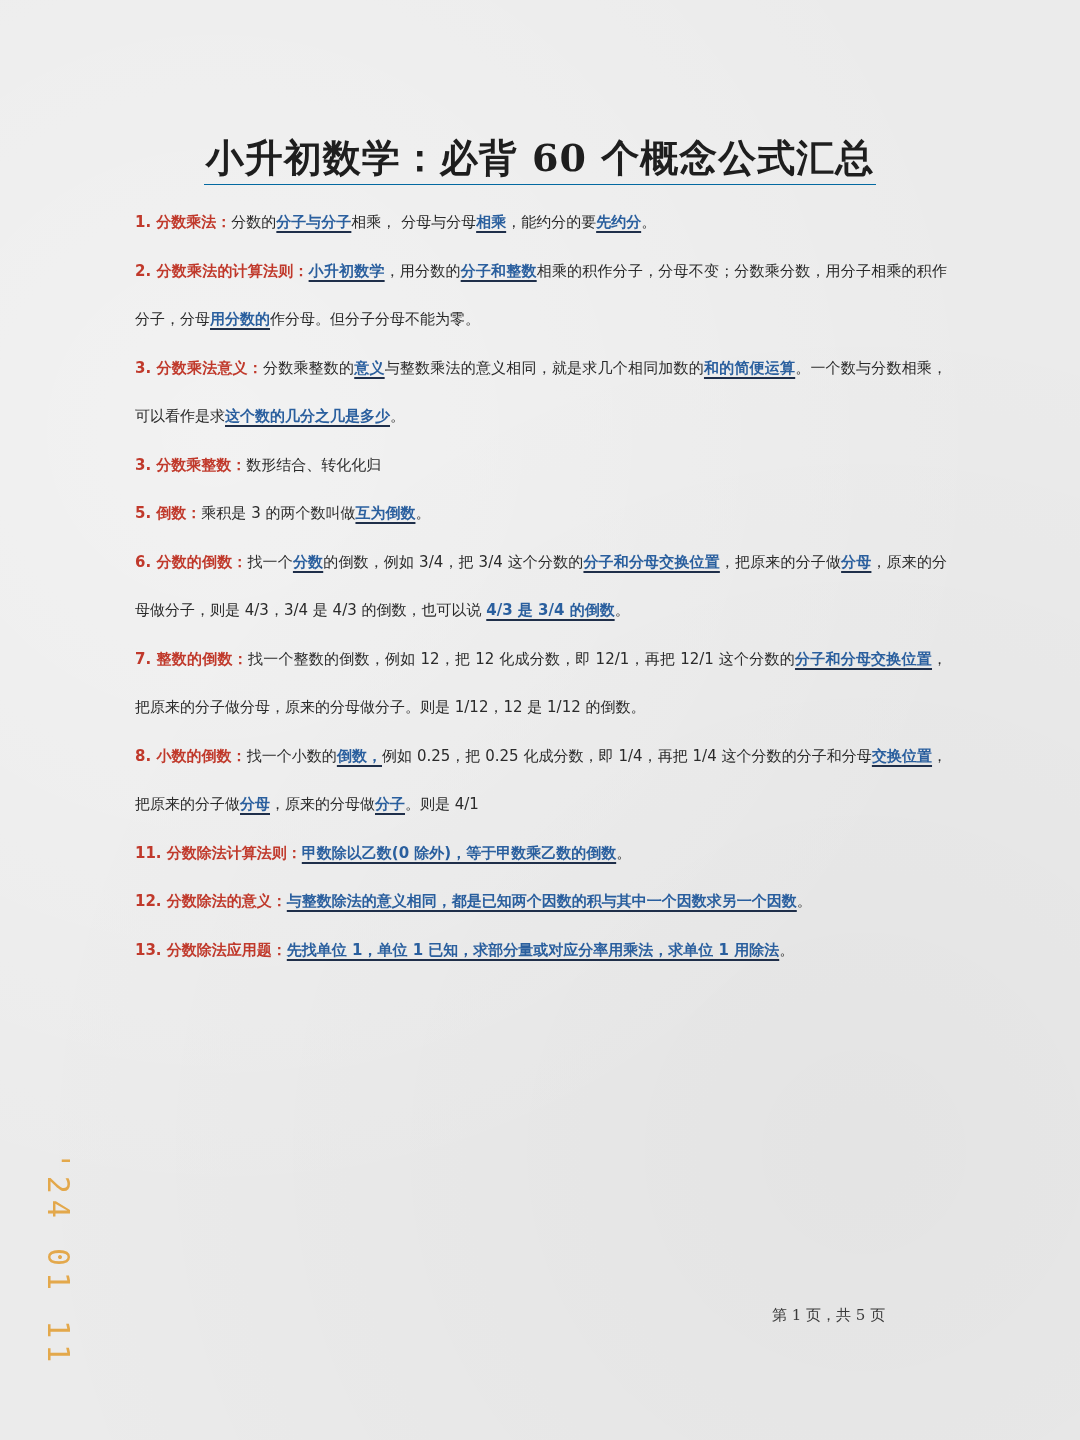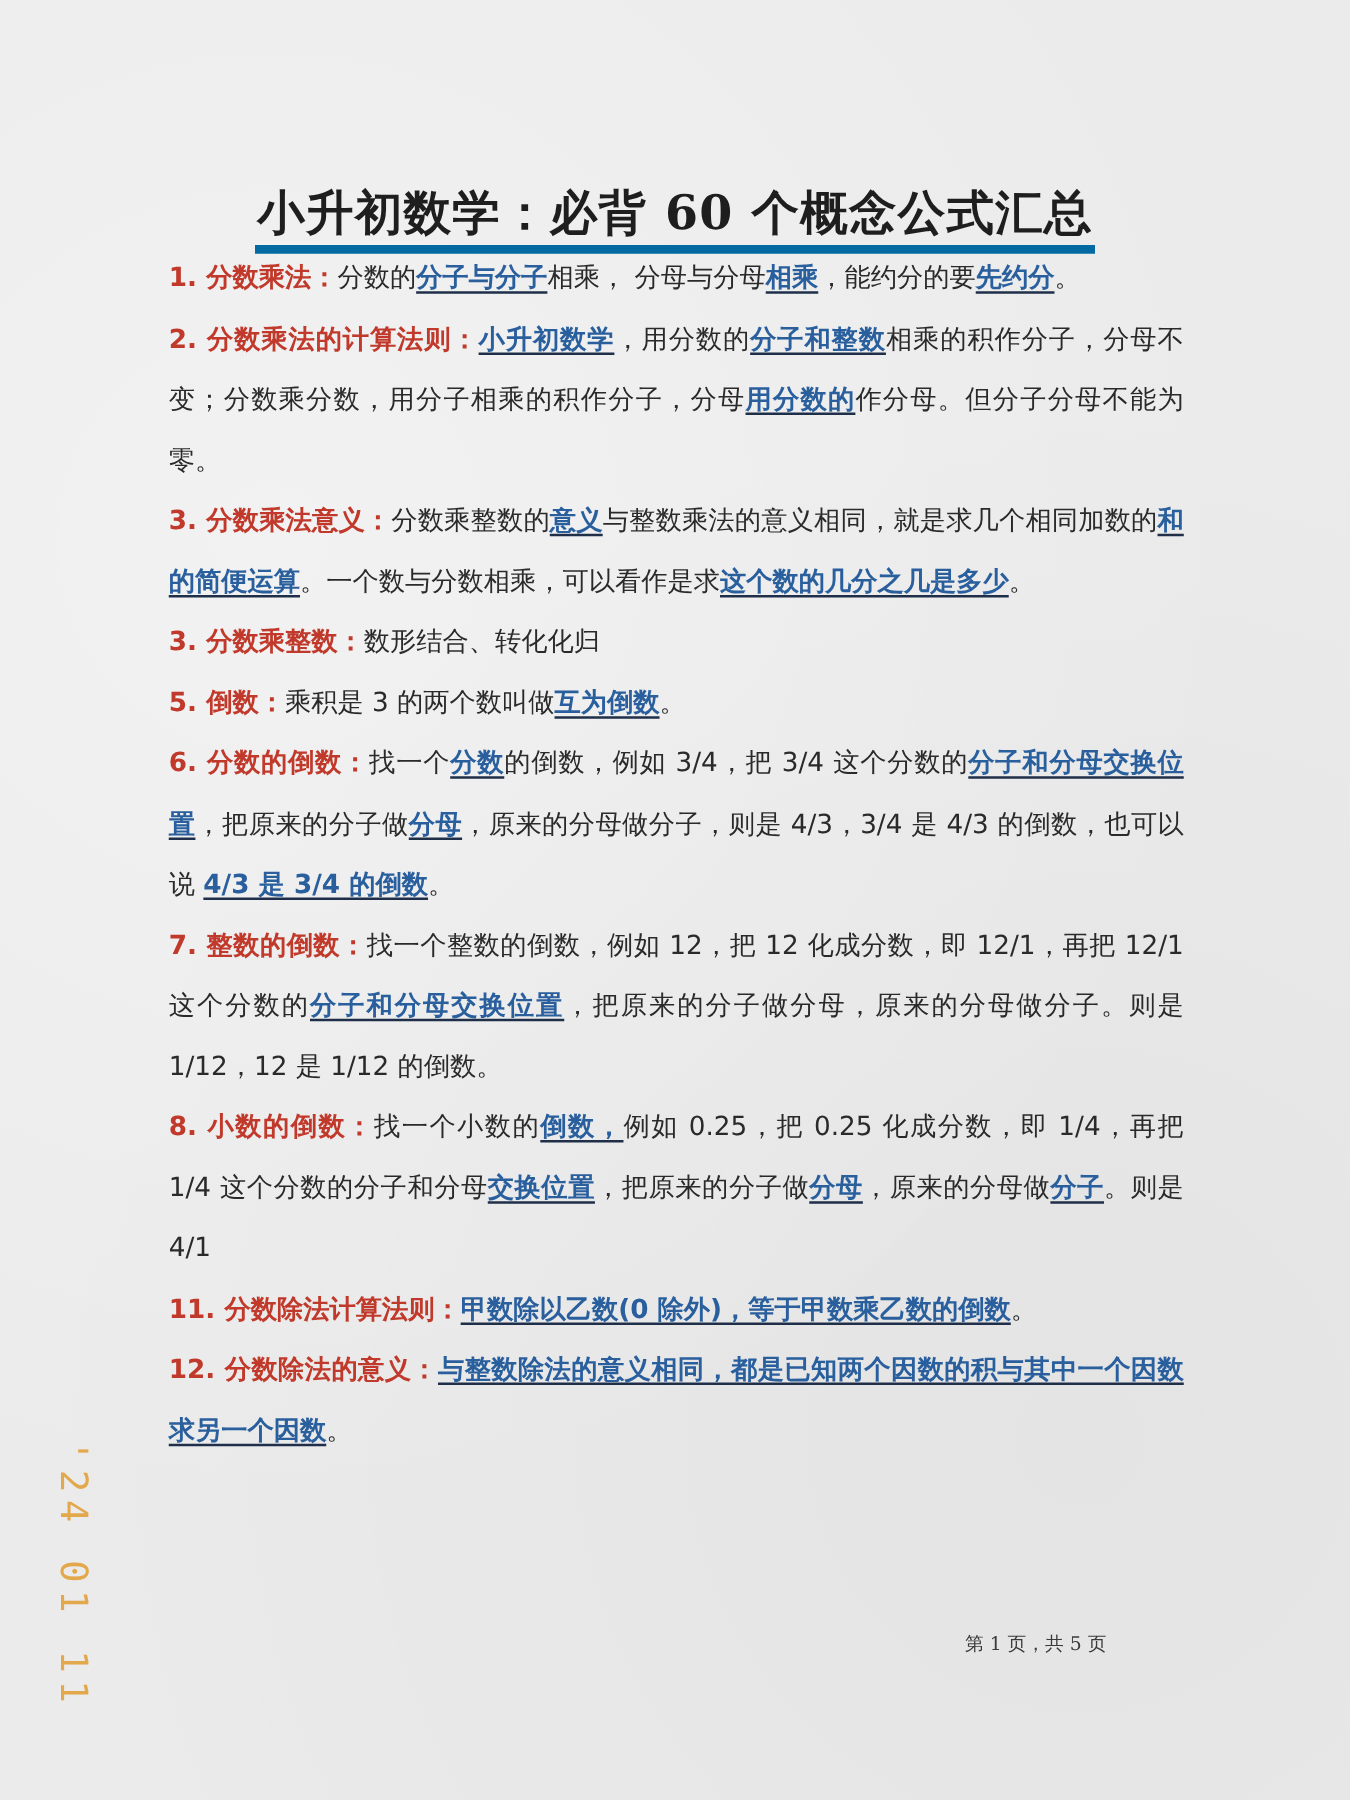--- a/index.html
+++ b/index.html
@@ -16,27 +16,26 @@
   .title-wrap {
     position: absolute; top: 136px; left: 0; width: 1080px;
     text-align: center;
   }
   .title {
     display: inline-block;
     font-family: "DejaVu Serif", "Liberation Serif", serif;
     font-size: 38px; font-weight: bold; color: #1e1e1e;
     letter-spacing: 1px;
     padding: 0 2px 4px 2px;
-    border-bottom: 7px solid #0369a1;
+    border-bottom: 1px solid #0369a1;
     line-height: 44px;
-    margin-top: 12px;
   }
   .content {
     position: absolute; left: 135px; top: 198px; width: 812px;
-    font-size: 21px; line-height: 48.5px; color: #2a2a2a;
+    font-size: 15px; line-height: 48.5px; color: #2a2a2a;
   }
   .para { margin: 0; text-align: justify; }
   .seg-label { color: #c0392b; font-weight: bold; }
   .seg-link {
     color: #2a5f9e; font-weight: bold;
     text-decoration: underline; text-decoration-color: #1f2f4a;
     text-decoration-thickness: 2px; text-underline-offset: 4px;
   }
   .seg-plain { color: #2a2a2a; }
   .footer {
@@ -68,20 +67,21 @@
       <p class="para"><span class="seg-label">1. 分数乘法：</span><span class="seg-plain">分数的</span><span class="seg-link">分子与分子</span><span class="seg-plain">相乘，  分母与分母</span><span class="seg-link">相乘</span><span class="seg-plain">，能约分的要</span><span class="seg-link">先约分</span><span class="seg-plain">。</span></p>
       <p class="para"><span class="seg-label">2. 分数乘法的计算法则：</span><span class="seg-link">小升初数学</span><span class="seg-plain">，用分数的</span><span class="seg-link">分子和整数</span><span class="seg-plain">相乘的积作分子，分母不变；分数乘分数，用分子相乘的积作分子，分母</span><span class="seg-link">用分数的</span><span class="seg-plain">作分母。但分子分母不能为零。</span></p>
       <p class="para"><span class="seg-label">3. 分数乘法意义：</span><span class="seg-plain">分数乘整数的</span><span class="seg-link">意义</span><span class="seg-plain">与整数乘法的意义相同，就是求几个相同加数的</span><span class="seg-link">和的简便运算</span><span class="seg-plain">。一个数与分数相乘，可以看作是求</span><span class="seg-link">这个数的几分之几是多少</span><span class="seg-plain">。</span></p>
       <p class="para"><span class="seg-label">3. 分数乘整数：</span><span class="seg-plain">数形结合、转化化归</span></p>
       <p class="para"><span class="seg-label">5. 倒数：</span><span class="seg-plain">乘积是 3 的两个数叫做</span><span class="seg-link">互为倒数</span><span class="seg-plain">。</span></p>
       <p class="para"><span class="seg-label">6. 分数的倒数：</span><span class="seg-plain">找一个</span><span class="seg-link">分数</span><span class="seg-plain">的倒数，例如 3/4，把 3/4 这个分数的</span><span class="seg-link">分子和分母交换位置</span><span class="seg-plain">，把原来的分子做</span><span class="seg-link">分母</span><span class="seg-plain">，原来的分母做分子，则是 4/3，3/4 是 4/3 的倒数，也可以说 </span><span class="seg-link">4/3 是 3/4 的倒数</span><span class="seg-plain">。</span></p>
       <p class="para"><span class="seg-label">7. 整数的倒数：</span><span class="seg-plain">找一个整数的倒数，例如 12，把 12 化成分数，即 12/1，再把 12/1 这个分数的</span><span class="seg-link">分子和分母交换位置</span><span class="seg-plain">，把原来的分子做分母，原来的分母做分子。则是 1/12，12 是 1/12 的倒数。</span></p>
       <p class="para"><span class="seg-label">8. 小数的倒数：</span><span class="seg-plain">找一个小数的</span><span class="seg-link">倒数，</span><span class="seg-plain">例如 0.25，把 0.25 化成分数，即 1/4，再把 1/4 这个分数的分子和分母</span><span class="seg-link">交换位置</span><span class="seg-plain">，把原来的分子做</span><span class="seg-link">分母</span><span class="seg-plain">，原来的分母做</span><span class="seg-link">分子</span><span class="seg-plain">。则是 4/1</span></p>
       <p class="para"><span class="seg-label">11. 分数除法计算法则：</span><span class="seg-link">甲数除以乙数(0 除外)，等于甲数乘乙数的倒数</span><span class="seg-plain">。</span></p>
       <p class="para"><span class="seg-label">12. 分数除法的意义：</span><span class="seg-link">与整数除法的意义相同，都是已知两个因数的积与其中一个因数求另一个因数</span><span class="seg-plain">。</span></p>
+      <p class="para"><span class="seg-label">13. 分数除法应用题：</span><span class="seg-link">先找单位 1，单位 1 已知，求部分量或对应分率用乘法，求单位 1 用除法</span><span class="seg-plain">。</span></p>
     </div>
 
   <div class="footer">第 1 页，共 5 页</div>
 
   <div class="date-stamp">
     <span>'24 01 11</span>
   </div>
 </div>
 
 </body></html>

